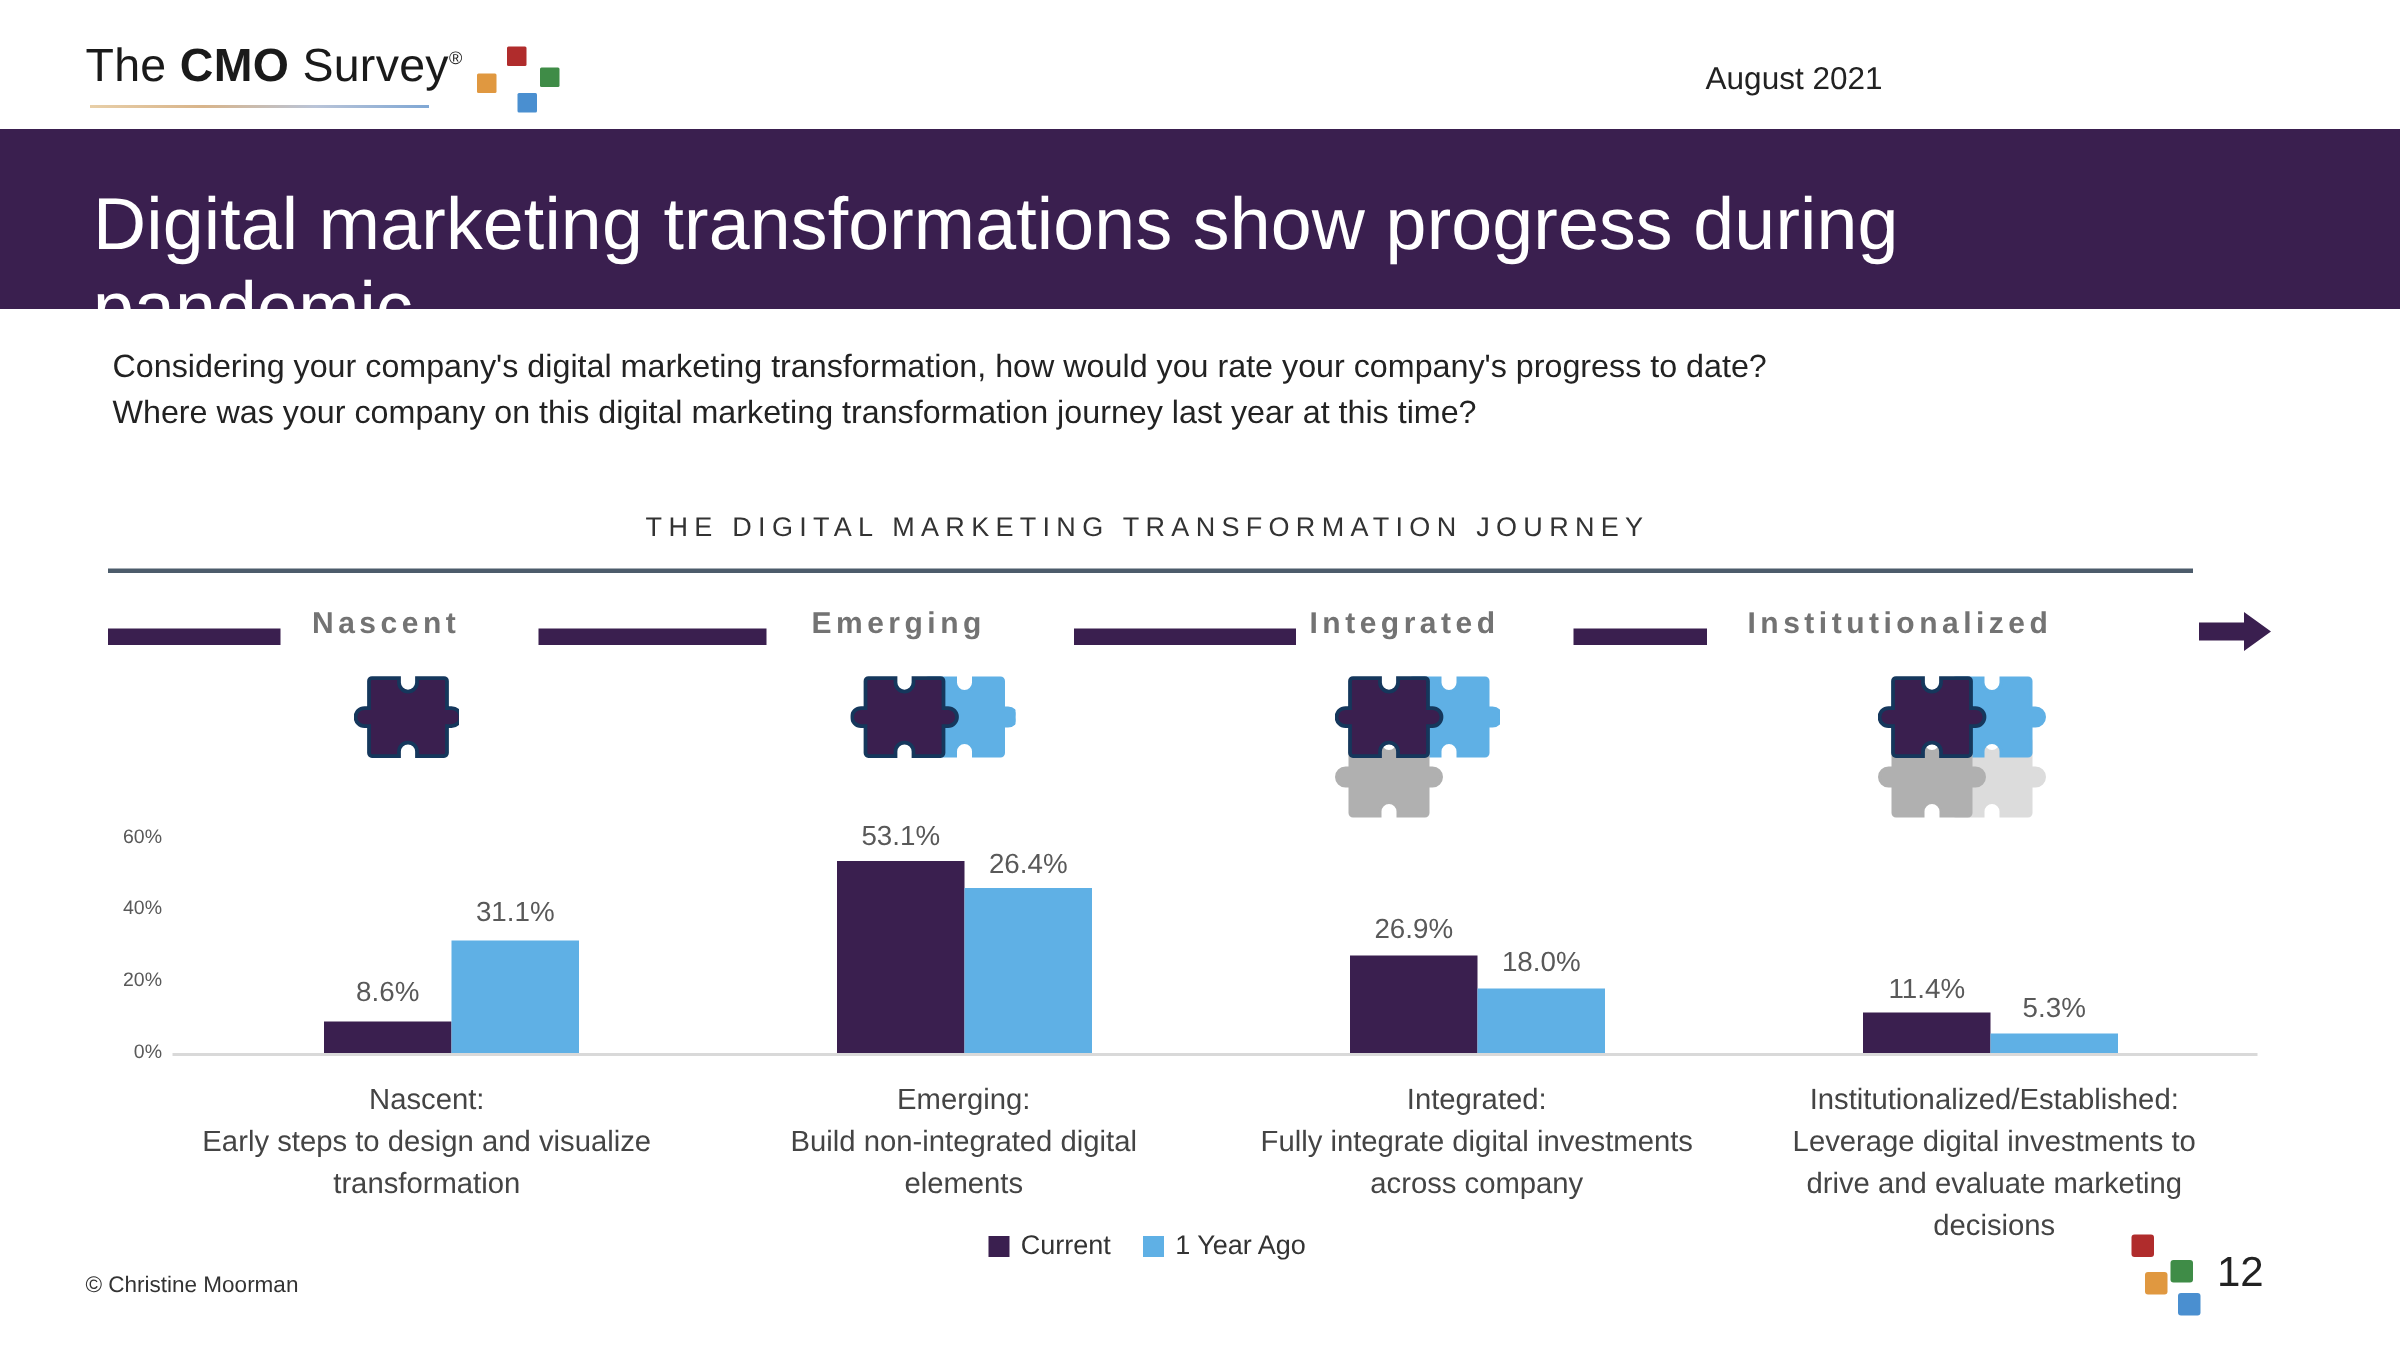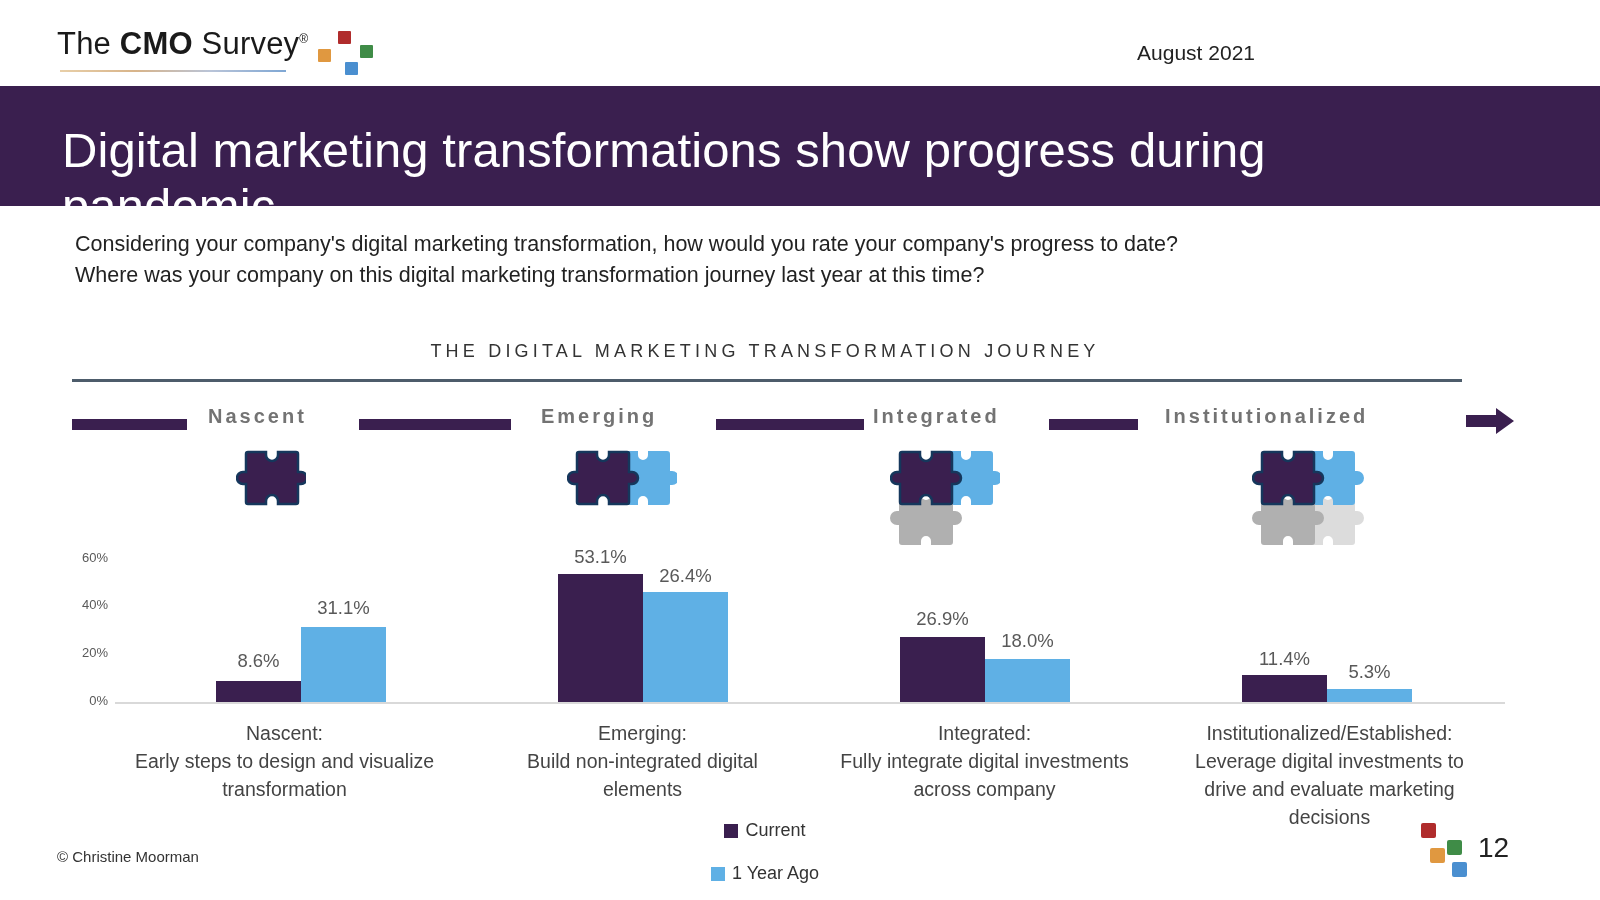--- a/index.html
+++ b/index.html
@@ -48,21 +48,21 @@
   .axis-line { position: absolute; left: 115px; top: 702px; width: 1390px; height: 2px; background: #d9d9d9; }
   .bar { position: absolute; bottom: 0; }
   .bar.cur { background: #3a1f4f; }
   .bar.ago { background: #5fb0e5; }
   .bar-label { position: absolute; font-size: 18.5px; color: #595959; text-align: center; white-space: nowrap; }
 
   .cat-label { position: absolute; font-size: 19.5px; color: #444; line-height: 28px; text-align: center; }
 
   
   .legend { position: absolute; left: 0; top: 820px; width: 1530px; display: flex;
-            justify-content: center; align-items: center; gap: 22px; flex-direction: column; }
+            justify-content: center; align-items: center; gap: 22px; }
   .legend-item { display: flex; align-items: center; gap: 7px; font-size: 18px; color: #333; }
   .legend-swatch { width: 14px; height: 14px; display: inline-block; }
 
   
   .copyright { position: absolute; left: 57px; top: 848px; font-size: 15px; color: #333; }
   .page-num { position: absolute; left: 1478px; top: 832px; font-size: 28px; color: #222; }
   .foot-sq { position: absolute; width: 15px; height: 15px; border-radius: 2px; }
 </style>
 </head>
 <body>

